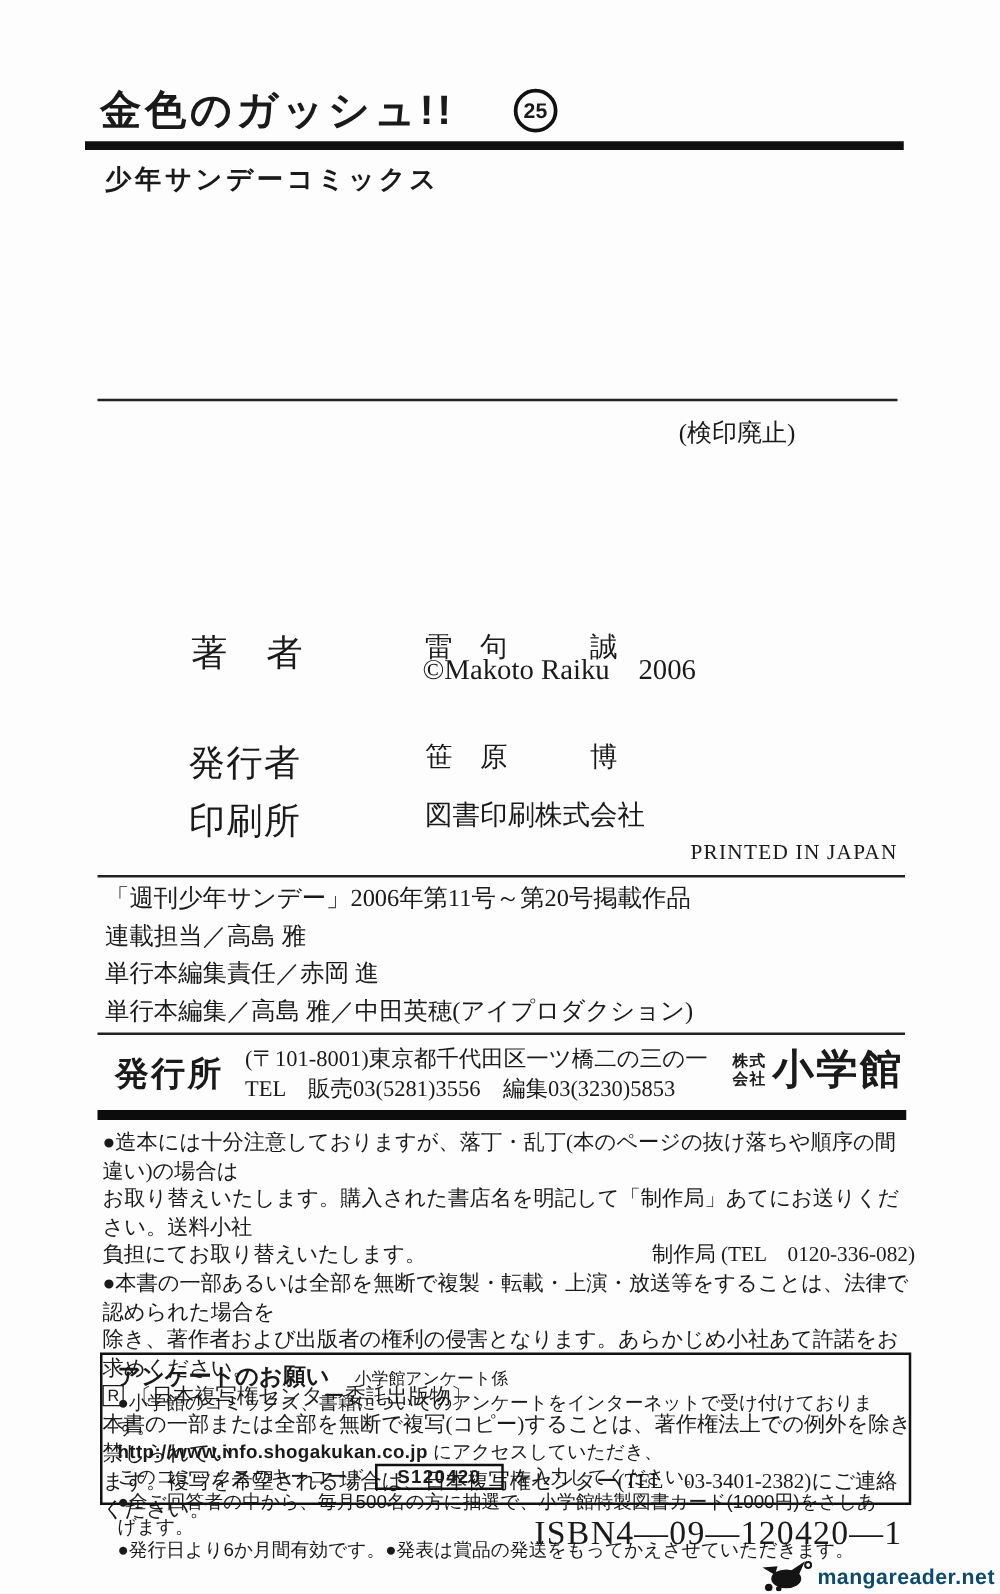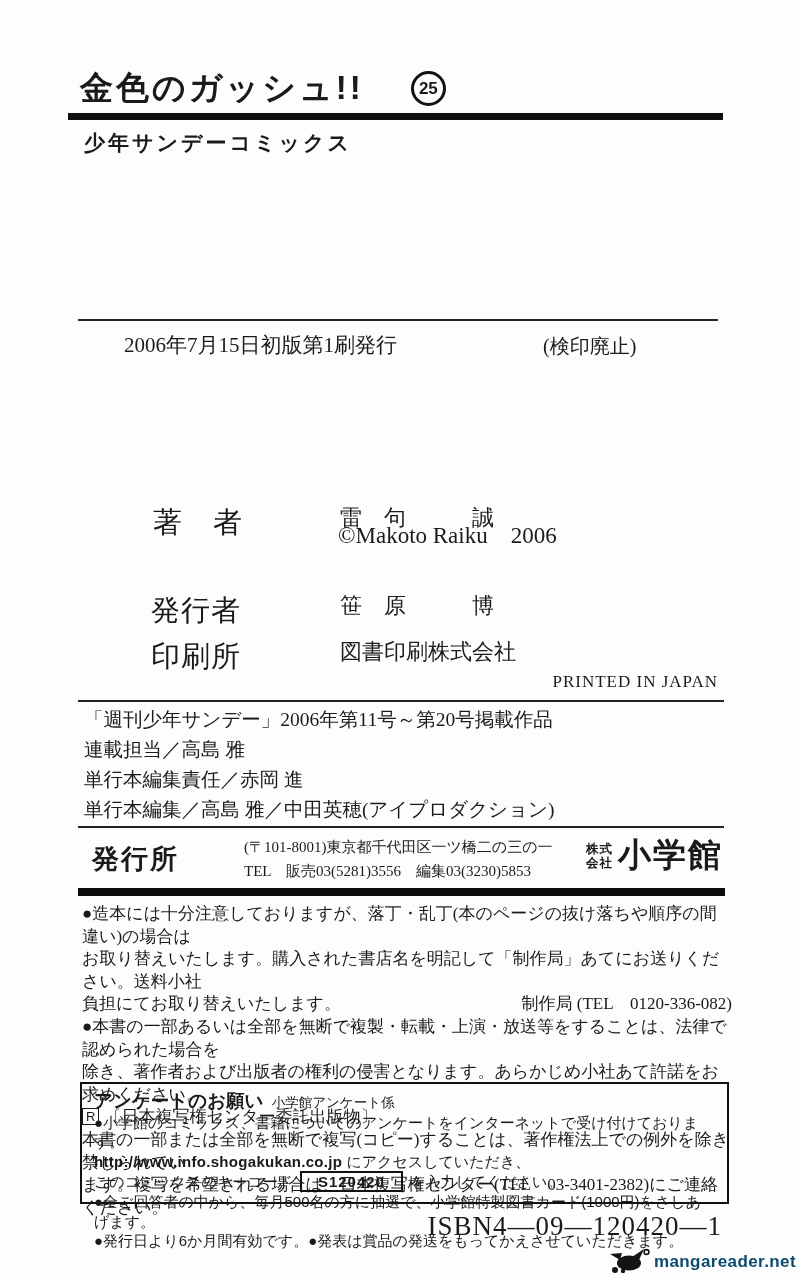--- a/index.html
+++ b/index.html
@@ -42,41 +42,41 @@
   .val-printer{left:340px;top:637px;}
   .printed-in{right:82px;top:672px;font-size:17px;letter-spacing:1px;}
 
   
   .rule-ser-top{left:78px;top:700px;width:646px;}
   .serialization{left:84px;top:705px;font-size:19.5px;line-height:30px;}
   .rule-ser-bottom{left:78px;top:826px;width:646px;}
 
   
   .pub-label{left:92px;top:841px;font-weight:bold;font-size:27px;letter-spacing:2px;}
-  .pub-addr{left:196px;top:835px;font-size:15px;line-height:24px;margin-left:48px;}
+  .pub-addr{left:196px;top:835px;font-size:18px;line-height:24px;}
   .pub-corp{left:586px;top:842px;font-weight:bold;font-size:12.5px;line-height:14px;letter-spacing:1px;}
   .pub-name{left:618px;top:833px;font-weight:bold;font-size:33px;letter-spacing:2px;}
   .thick-rule{left:78px;top:888px;width:647px;height:8px;background:#0c0c0c;}
 
   
   .notices{left:82px;top:903px;width:650px;font-size:17px;line-height:22.6px;}
   .notice-split{display:flex;justify-content:space-between;}
   .r-mark{
     display:inline-block;border:1.5px solid #1a1a1a;font-size:13px;
     line-height:15px;padding:0 3px;margin-right:5px;vertical-align:1px;
   }
 
   
   .survey-box{
     left:80px;top:1082px;width:621px;height:106px;
     border:2.5px solid #111;padding:7px 12px 5px 12px;
     font-family:"Liberation Sans", sans-serif;font-size:15px;line-height:19.5px;
   }
   .survey-title{font-weight:bold;font-size:18.5px;display:inline;}
-  .survey-subtitle{font-size:13.5px;margin-left:4px;display:inline;}
+  .survey-subtitle{font-size:13.5px;margin-left:16px;display:inline;}
   .survey-url{font-weight:bold;letter-spacing:0.3px;}
   .key-code-box{
     display:inline-block;border:2px solid #111;padding:0 16px;margin:0 7px;
     font-weight:bold;letter-spacing:1px;line-height:17px;
   }
 
   
   .isbn-line{right:78px;top:1211px;font-size:27px;letter-spacing:1px;}
   .watermark{right:4px;top:1246px;display:flex;align-items:center;gap:2px;}
   .watermark-text{font-family:"Liberation Sans", sans-serif;font-weight:bold;font-size:17px;color:#0c4a6e;letter-spacing:0.4px;}
@@ -87,21 +87,20 @@
 <div class="page">
 
   <div class="abs title-row sans">
     <span>金色のガッシュ!!</span>
     <span class="vol-badge">25</span>
   </div>
   <div class="abs title-rule"></div>
   <div class="abs series-label sans">少年サンデーコミックス</div>
 
   <div class="abs thin-rule" style="left:78px;top:319px;width:640px;"></div>
-  <div class="abs edition-date">2006年7月15日初版第1刷発行</div>
   <div class="abs edition-note">(検印廃止)</div>
 
   <div class="abs credit-label lbl-author">著　者</div>
   <div class="abs credit-value val-author">雷　句　　　誠</div>
   <div class="abs copyright-line">©Makoto Raiku　2006</div>
 
   <div class="abs credit-label lbl-pub">発行者</div>
   <div class="abs credit-value val-pub">笹　原　　　博</div>
 
   <div class="abs credit-label lbl-printer">印刷所</div>

